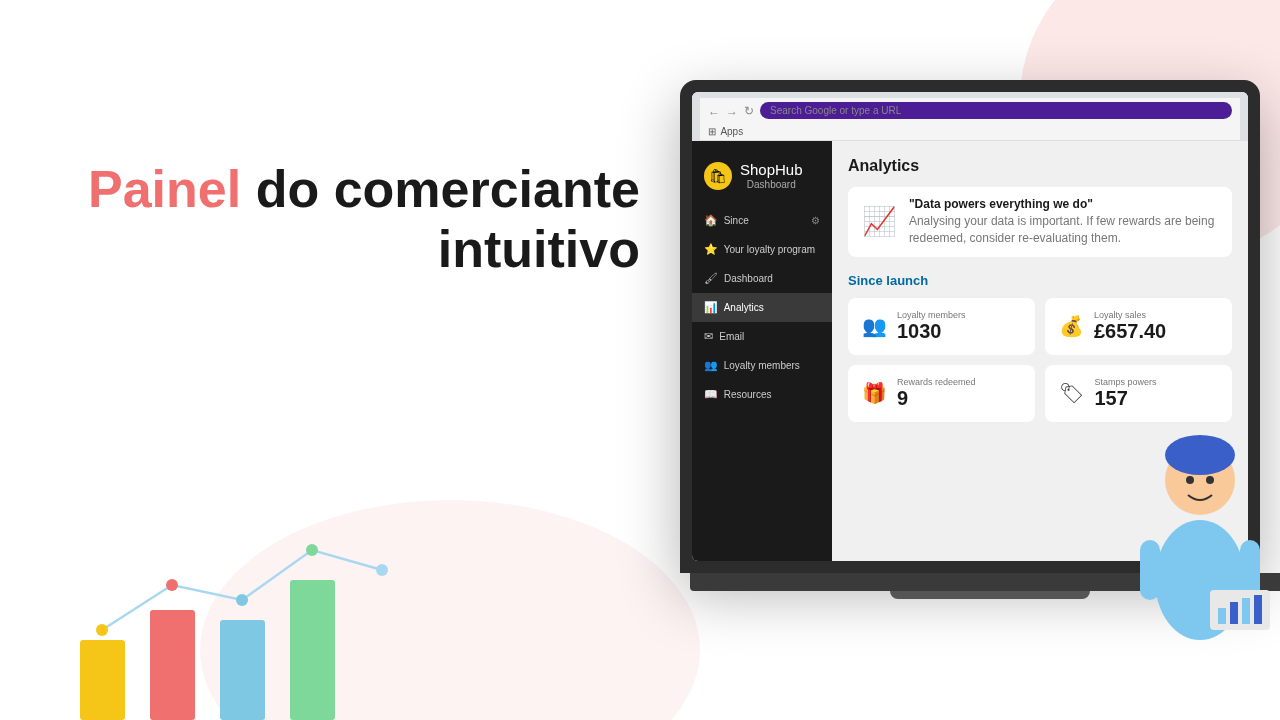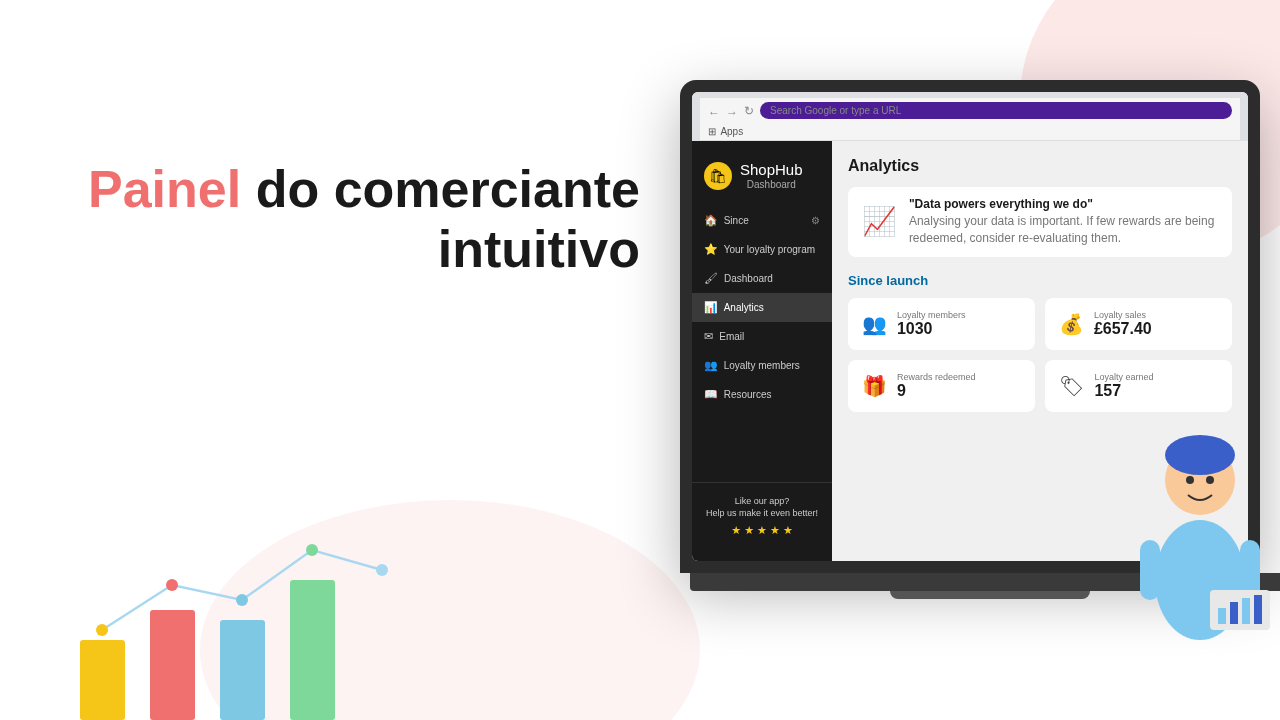--- a/index.html
+++ b/index.html
@@ -372,21 +372,21 @@
       display: flex;
       flex-direction: column;
     }
 
     .stat-label {
       font-size: 9px;
       color: #777;
     }
 
     .stat-value {
-      font-size: 16px;
+      font-size: 20px;
       font-weight: 700;
       color: #1a1a1a;
     }
 
     
     .laptop-base {
       background: #3a3a3a;
       height: 18px;
       width: 600px;
       margin: 0 auto;
@@ -514,25 +514,20 @@
             </div>
           </div>
 
           <div class="nav-item">
             <div class="nav-item-left">
               <span class="nav-icon">📖</span>
               <span>Resources</span>
             </div>
           </div>
 
-          <div class="sidebar-bottom">
-            <p>Like our app?</p>
-            <p>Help us make it even better!</p>
-            <div class="stars">★ ★ ★ ★ ★</div>
-          </div>
         </div>
 
         <div class="main-content">
           <div class="section-title">Analytics</div>
 
           <div class="analytics-banner">
             <span class="banner-icon">📈</span>
             <div class="banner-text">
               <h3>"Data powers everything we do"</h3>
               <p>Analysing your data is important. If few rewards are being redeemed, consider re-evaluating them.</p>
@@ -563,21 +558,21 @@
               <span class="stat-icon">🎁</span>
               <div class="stat-info">
                 <span class="stat-label">Rewards redeemed</span>
                 <span class="stat-value">9</span>
               </div>
             </div>
 
             <div class="stat-card">
               <span class="stat-icon">🏷</span>
               <div class="stat-info">
-                <span class="stat-label">Loyalty earned</span>
+                <span class="stat-label">Stamps powers</span>
                 <span class="stat-value">157</span>
               </div>
             </div>
 
           </div>
         </div>
 
       </div>
     </div>
   </div>

